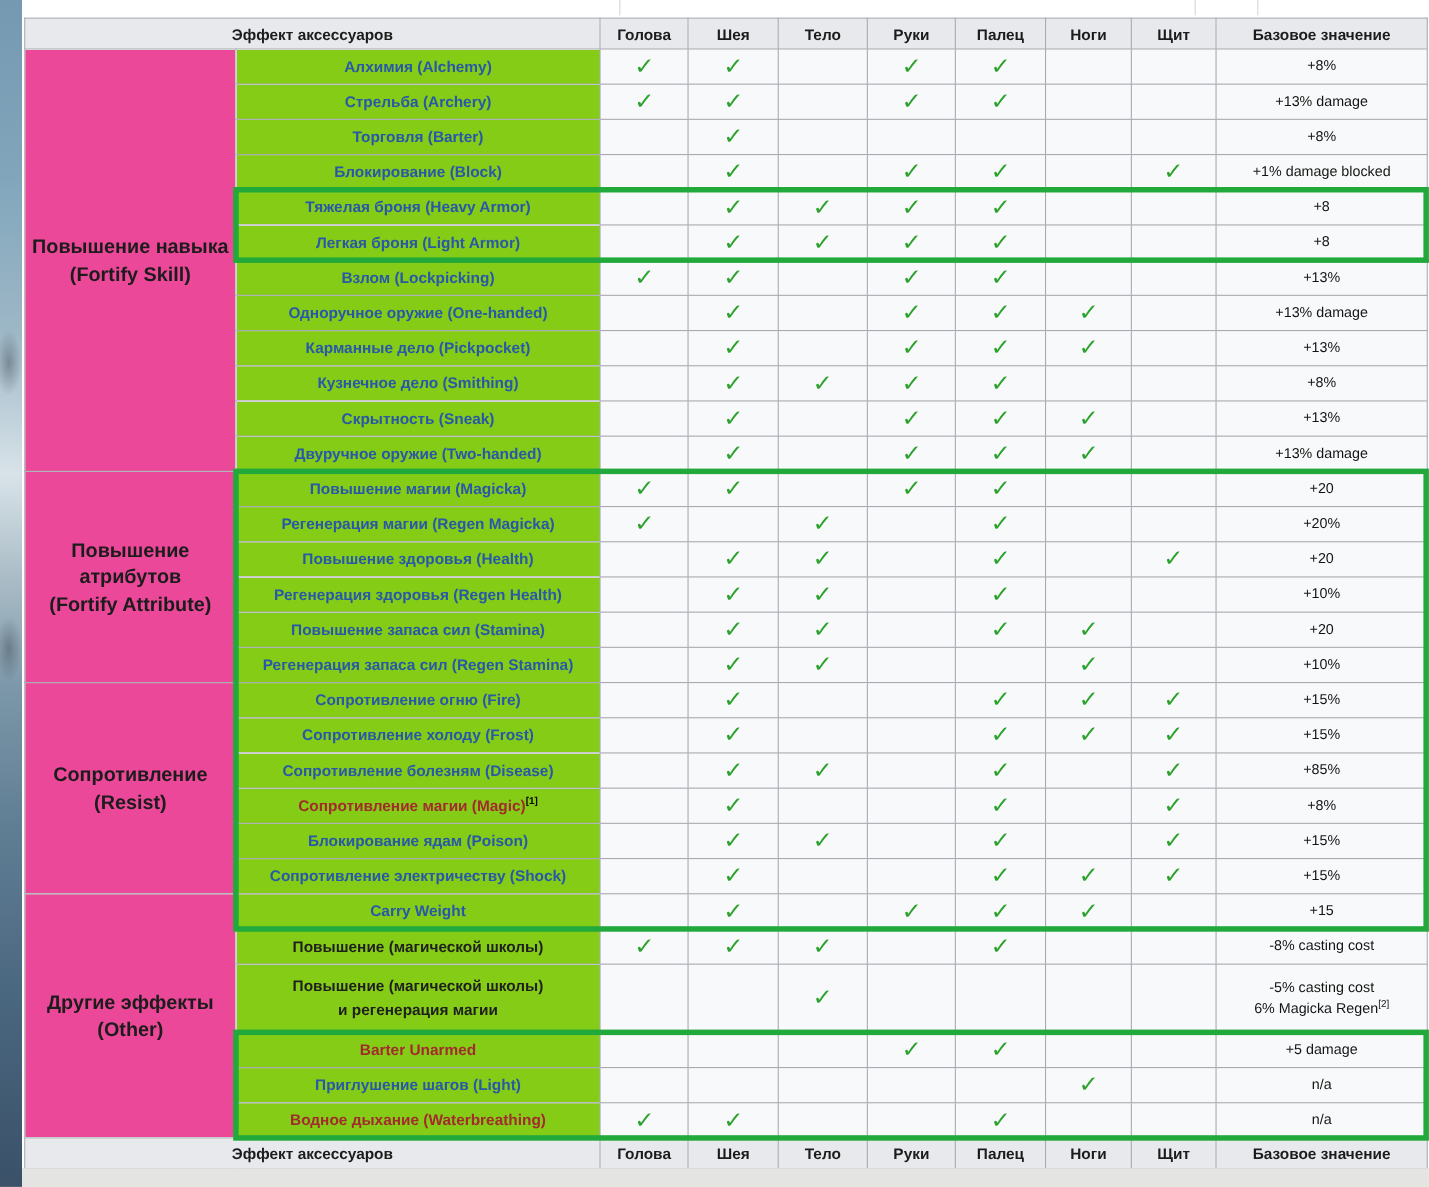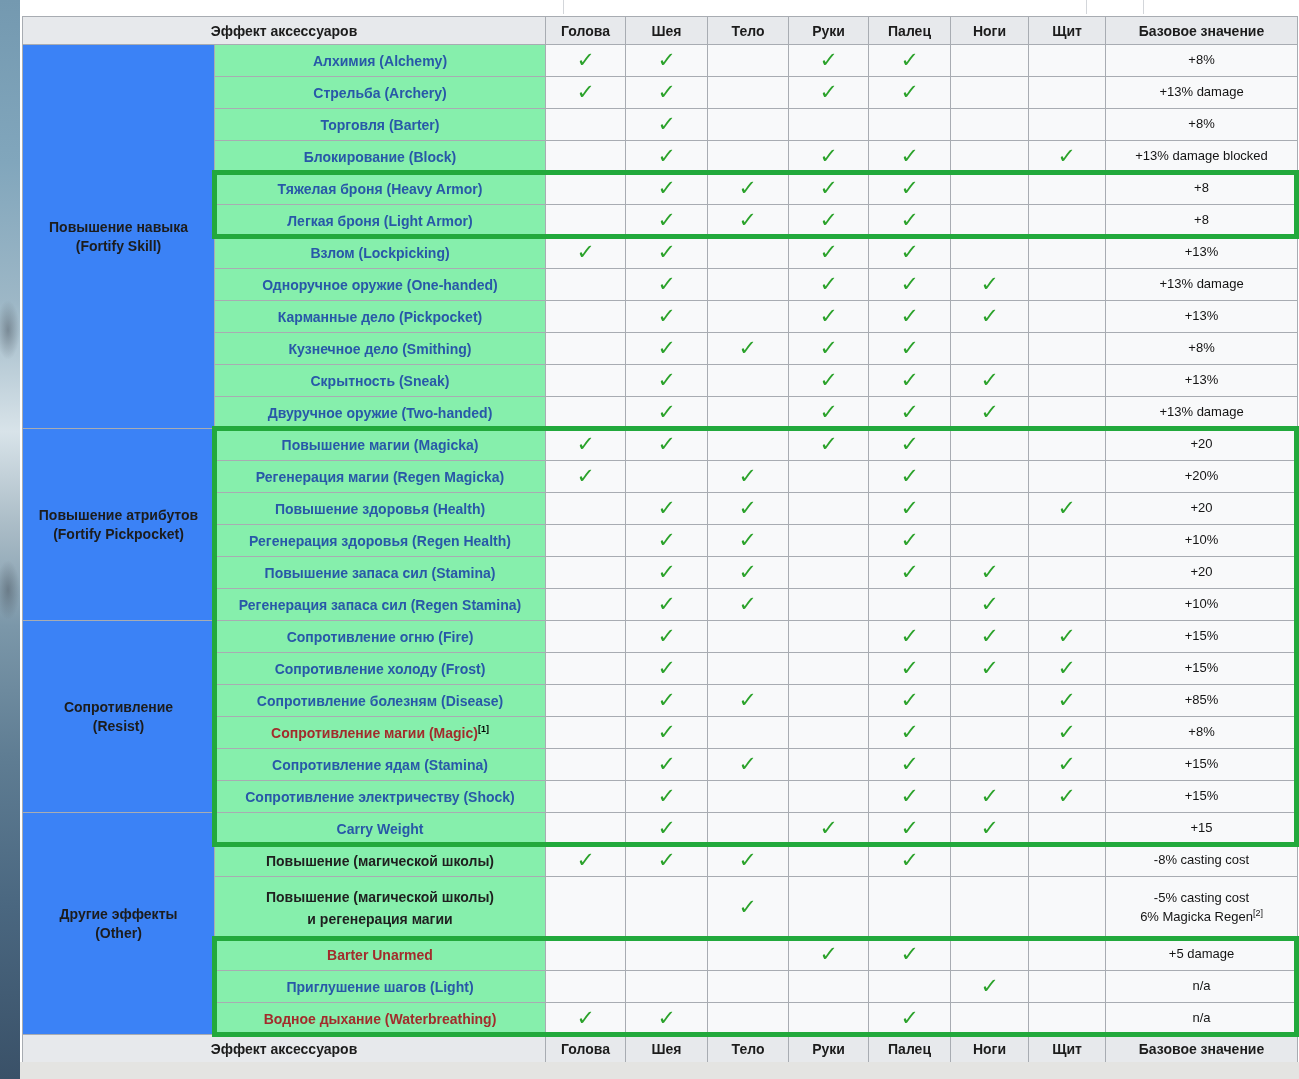--- a/index.html
+++ b/index.html
@@ -14,22 +14,22 @@
   .bottom-strip{position:absolute;left:20px;top:1062px;width:1279px;height:17px;background:#e4e4e2;}
 
   table{position:absolute;left:22px;top:16px;width:1275px;border-collapse:collapse;
         table-layout:fixed;background:#f8f9fa;}
   th,td{border:1px solid #a8acb2;padding:0;text-align:center;vertical-align:middle;
         overflow:hidden;box-sizing:border-box;}
   thead tr,tfoot tr{height:28px;}
   tbody tr{height:32px;}
   tbody tr.tall{height:62px;}
   thead th,tfoot th{background:#e7e9ec;font-size:14px;font-weight:bold;color:#1c1c1c;}
-  .group-cell{background:#3b82f6;font-size:14px;font-weight:bold;color:#1c1c1c;line-height:1.35;margin-top:20px;}
-  .name-cell{background:#86efac;line-height:1.35;}
+  .group-cell{background:#ec4899;font-size:18px;font-weight:bold;color:#1c1c1c;line-height:1.35;margin-top:20px;}
+  .name-cell{background:#84cc16;line-height:1.35;}
   .name-link{font-size:14px;font-weight:bold;text-decoration:none;cursor:pointer;}
   .name-link.blue{color:var(--link-blue);}
   .name-link.red{color:var(--link-red);}
   .name-link.black{color:#1f1f1f;cursor:default;}
   .check-cell,.value-cell{background:#f8f9fa;}
   .check{color:var(--check-green);font-size:21px;font-weight:bold;line-height:1;
          font-family:"DejaVu Sans",sans-serif;display:inline-block;transform:scaleX(1.05);}
   .value-cell{font-size:13px;color:#141414;line-height:1.45;}
   sup{font-size:9px;line-height:0;}
   .name-cell sup{color:inherit;font-weight:bold;}
@@ -128,21 +128,21 @@
             <div><a class="name-link blue">Блокирование (Block)</a></div>
           </th>
           <td class="check-cell"></td>
           <td class="check-cell"><span class="check">✓</span></td>
           <td class="check-cell"></td>
           <td class="check-cell"><span class="check">✓</span></td>
           <td class="check-cell"><span class="check">✓</span></td>
           <td class="check-cell"></td>
           <td class="check-cell"><span class="check">✓</span></td>
           <td class="value-cell">
-            <div><span>+13% damage blocked</span></div>
+            <div><span>+1% damage blocked</span></div>
           </td>
         </tr>
         <tr>
           <th class="name-cell">
             <div><a class="name-link blue">Тяжелая броня (Heavy Armor)</a></div>
           </th>
           <td class="check-cell"></td>
           <td class="check-cell"><span class="check">✓</span></td>
           <td class="check-cell"><span class="check">✓</span></td>
           <td class="check-cell"><span class="check">✓</span></td>
@@ -254,21 +254,21 @@
           <td class="check-cell"><span class="check">✓</span></td>
           <td class="check-cell"><span class="check">✓</span></td>
           <td class="check-cell"></td>
           <td class="value-cell">
             <div><span>+13% damage</span></div>
           </td>
         </tr>
         <tr>
           <th rowspan="6" class="group-cell">
             <div>Повышение атрибутов</div>
-            <div>(Fortify Pickpocket)</div>
+            <div>(Fortify Attribute)</div>
           </th>
           <th class="name-cell">
             <div><a class="name-link blue">Повышение магии (Magicka)</a></div>
           </th>
           <td class="check-cell"><span class="check">✓</span></td>
           <td class="check-cell"><span class="check">✓</span></td>
           <td class="check-cell"></td>
           <td class="check-cell"><span class="check">✓</span></td>
           <td class="check-cell"><span class="check">✓</span></td>
           <td class="check-cell"></td>
@@ -411,21 +411,21 @@
           <td class="check-cell"></td>
           <td class="check-cell"><span class="check">✓</span></td>
           <td class="check-cell"></td>
           <td class="check-cell"><span class="check">✓</span></td>
           <td class="value-cell">
             <div><span>+8%</span></div>
           </td>
         </tr>
         <tr>
           <th class="name-cell">
-            <div><a class="name-link blue">Сопротивление ядам (Stamina)</a></div>
+            <div><a class="name-link blue">Блокирование ядам (Poison)</a></div>
           </th>
           <td class="check-cell"></td>
           <td class="check-cell"><span class="check">✓</span></td>
           <td class="check-cell"><span class="check">✓</span></td>
           <td class="check-cell"></td>
           <td class="check-cell"><span class="check">✓</span></td>
           <td class="check-cell"></td>
           <td class="check-cell"><span class="check">✓</span></td>
           <td class="value-cell">
             <div><span>+15%</span></div>

